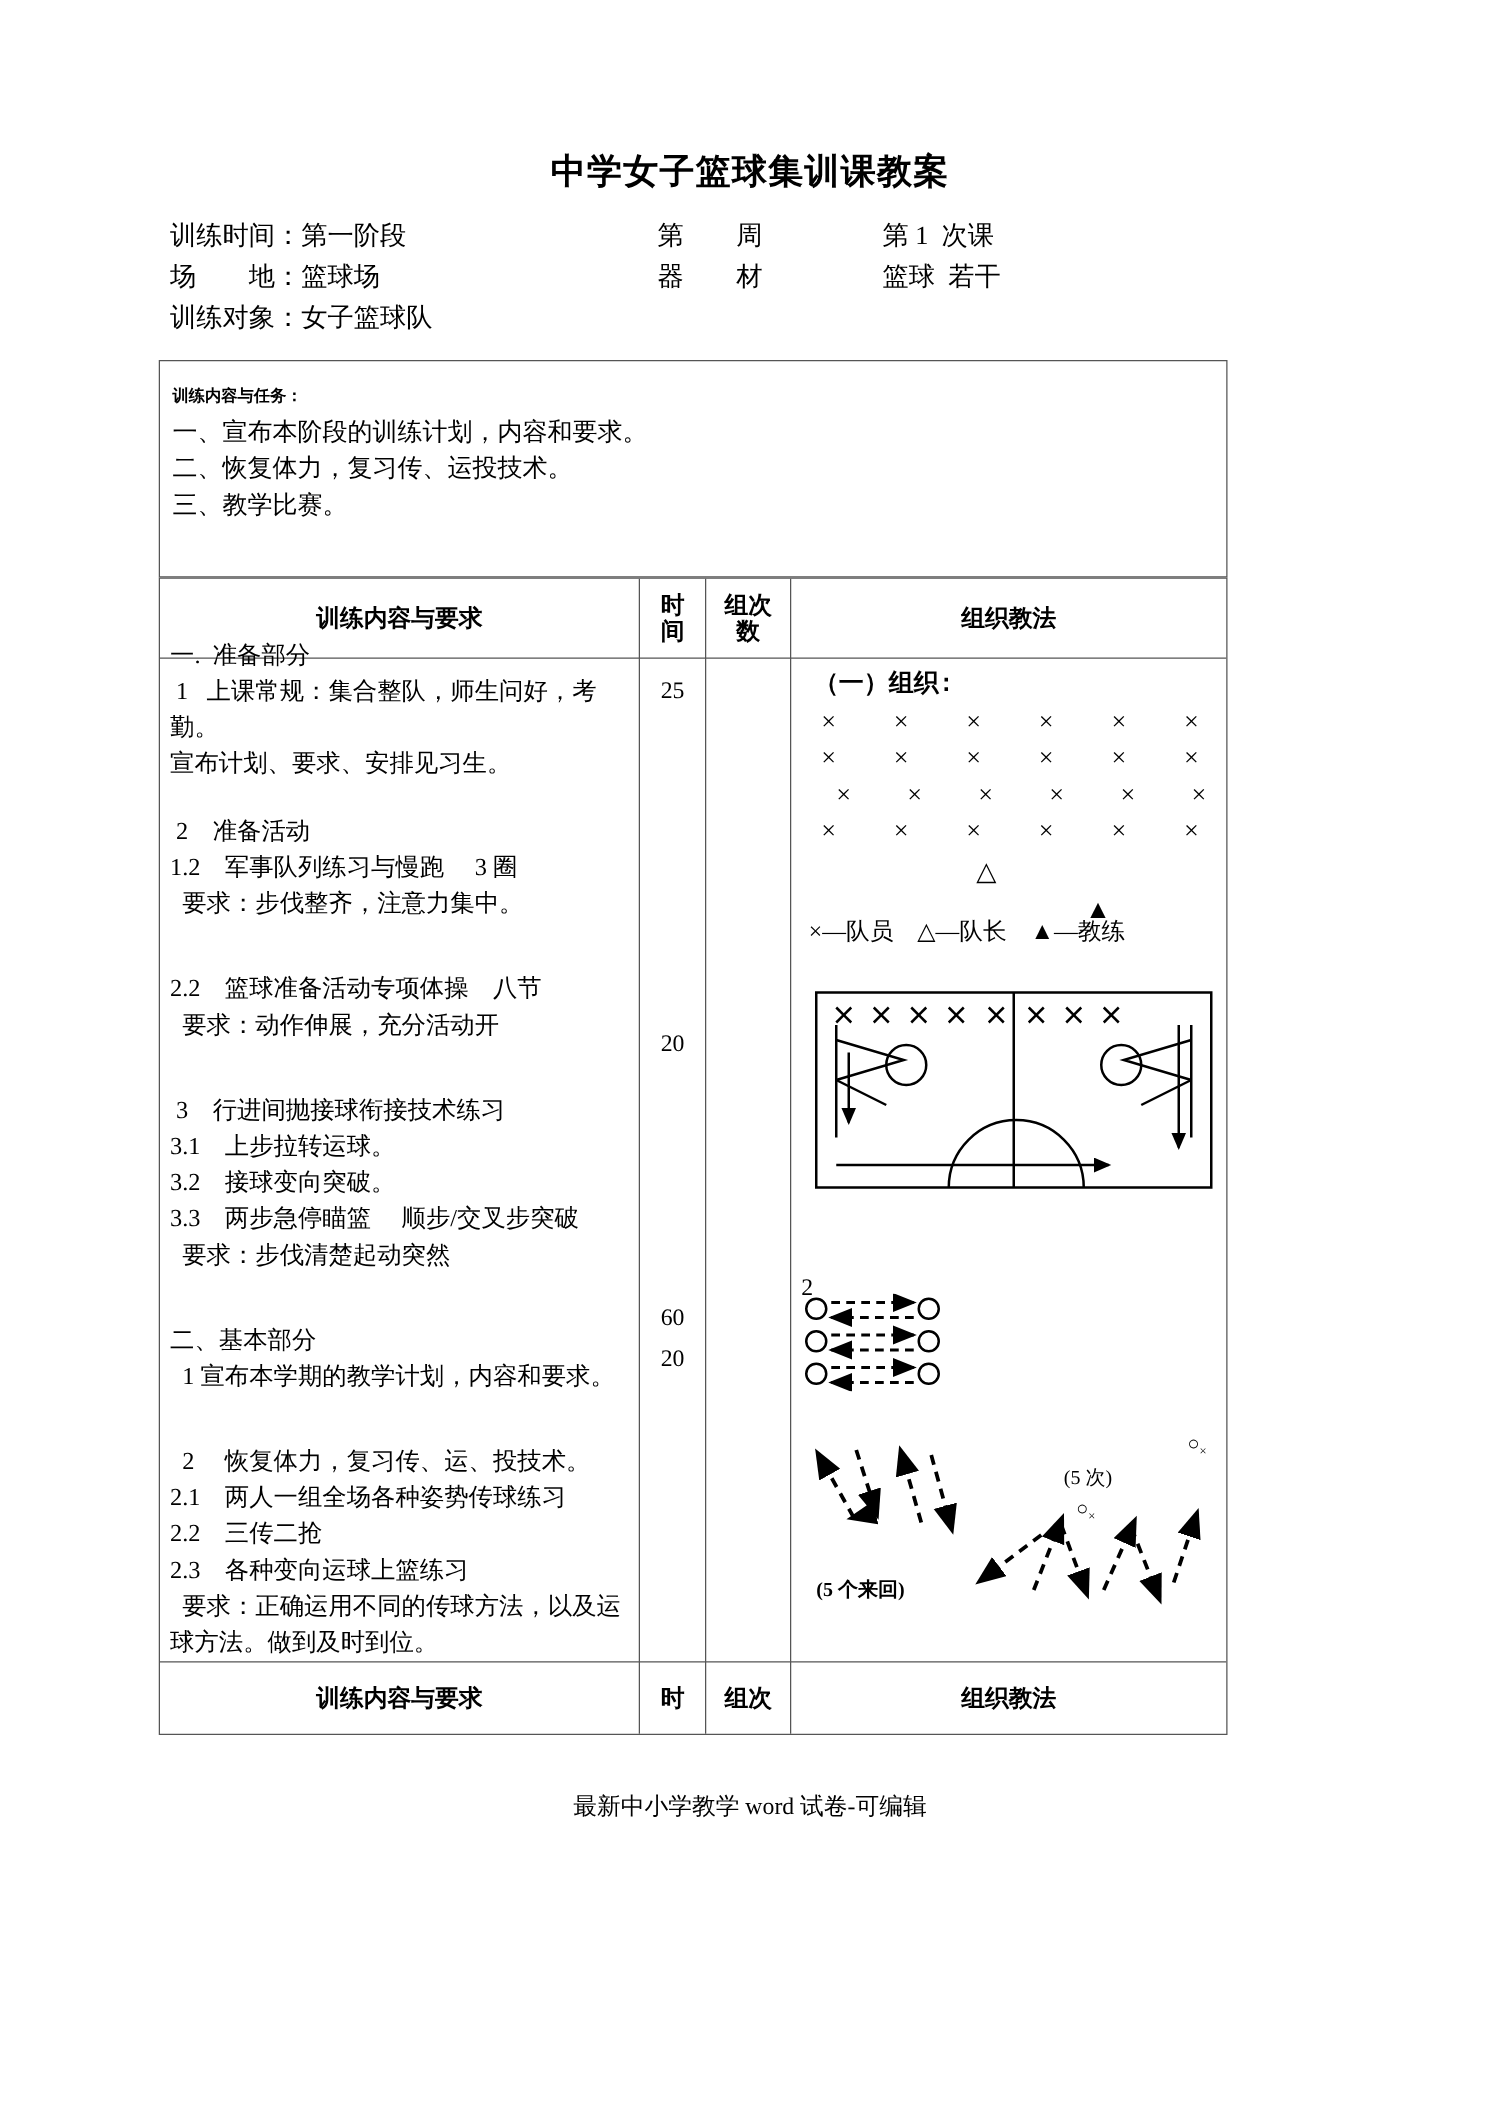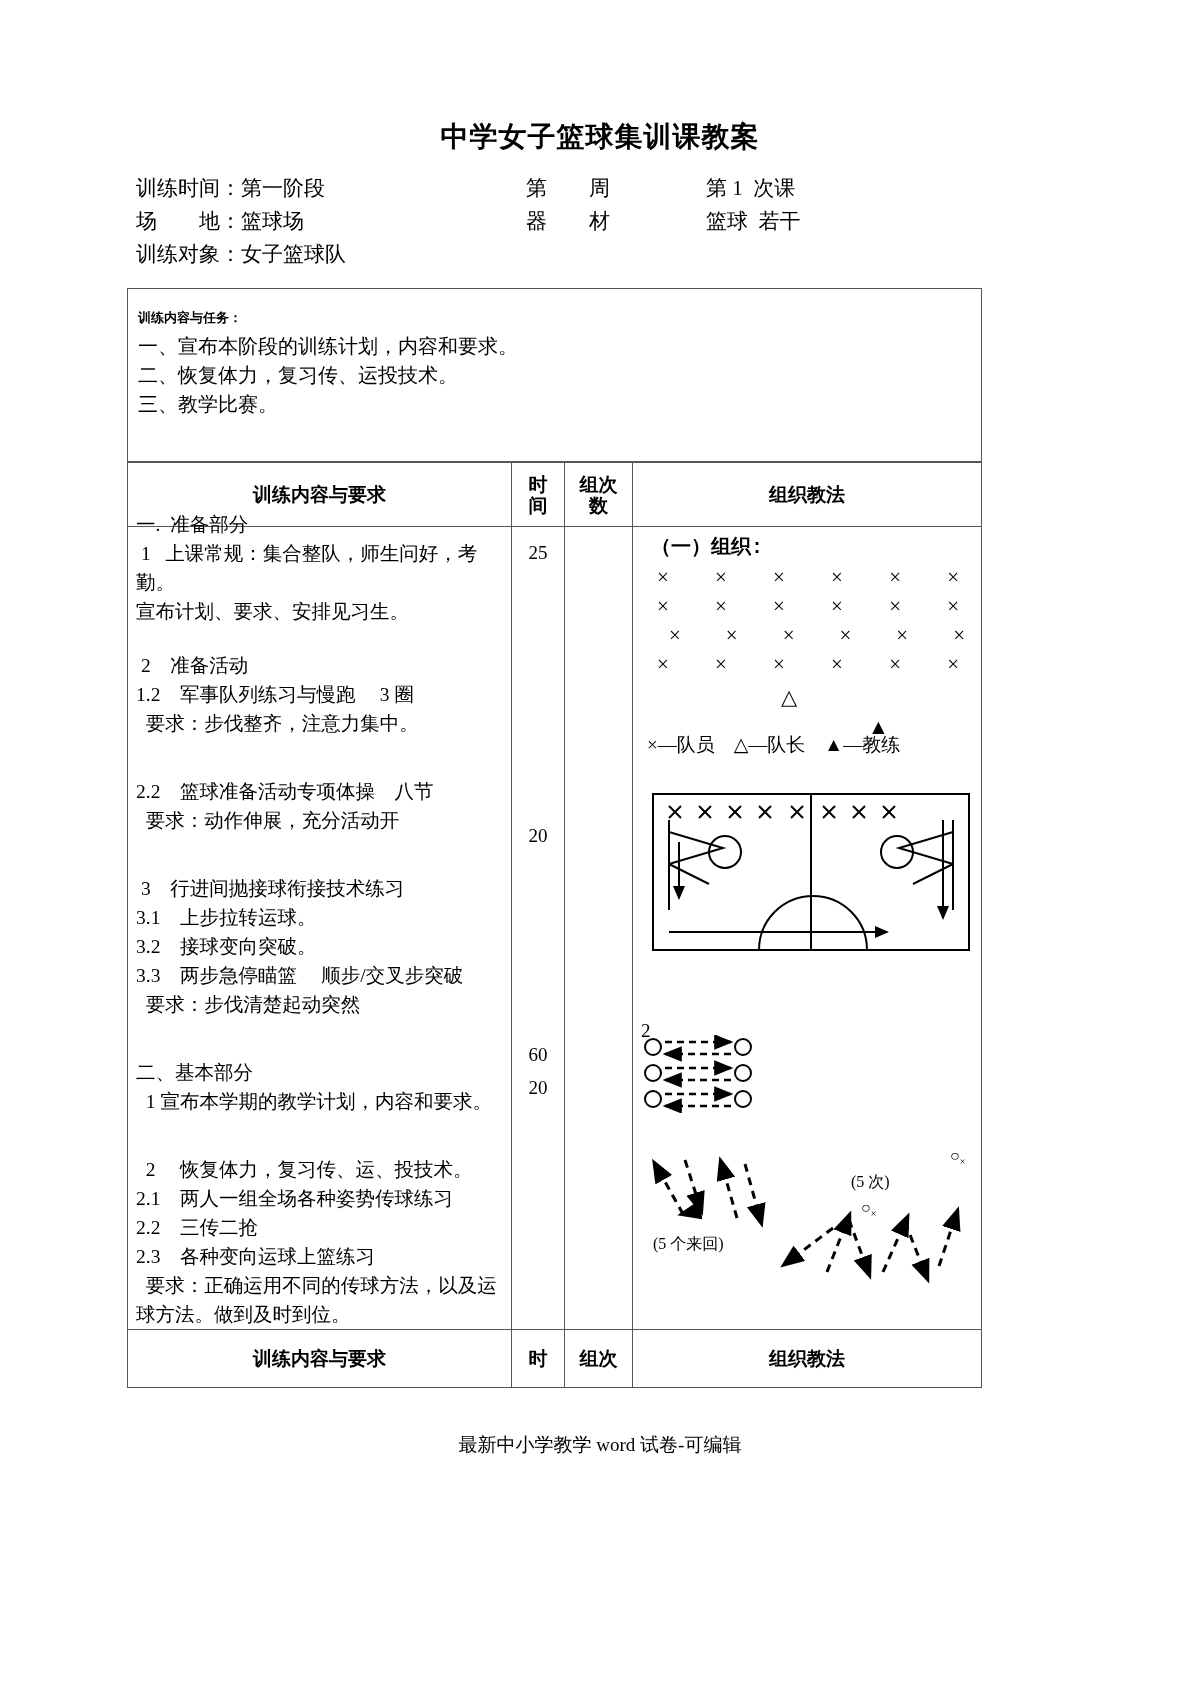--- a/index.html
+++ b/index.html
@@ -102,21 +102,21 @@
   .capt{position:absolute;font-size:21px;}
   .legend{position:absolute;left:14px;top:205px;font-size:19px;white-space:pre;}
 
   
   .court{position:absolute;left:18px;top:265px;width:320px;height:160px;}
 
   .num2{position:absolute;left:8px;top:493px;font-size:19px;}
   .pass-drill{position:absolute;left:10px;top:508px;width:130px;height:78px;}
   .zig1{position:absolute;left:8px;top:625px;width:140px;height:110px;}
   .zig2{position:absolute;left:138px;top:675px;width:200px;height:115px;}
-  .note1{position:absolute;left:20px;top:707px;font-size:16px;}
+  .note1{position:absolute;left:20px;top:735px;font-size:16px;font-weight:bold;}
   .note2{position:absolute;left:218px;top:645px;font-size:16px;}
   .ball1{position:absolute;left:317px;top:620px;font-size:16px;}
   .ball2{position:absolute;left:228px;top:672px;font-size:16px;}
 
   .footer{
     position:absolute;left:0;top:1432px;width:1200px;
     text-align:center;font-size:19px;
   }
 </style>
 </head>

